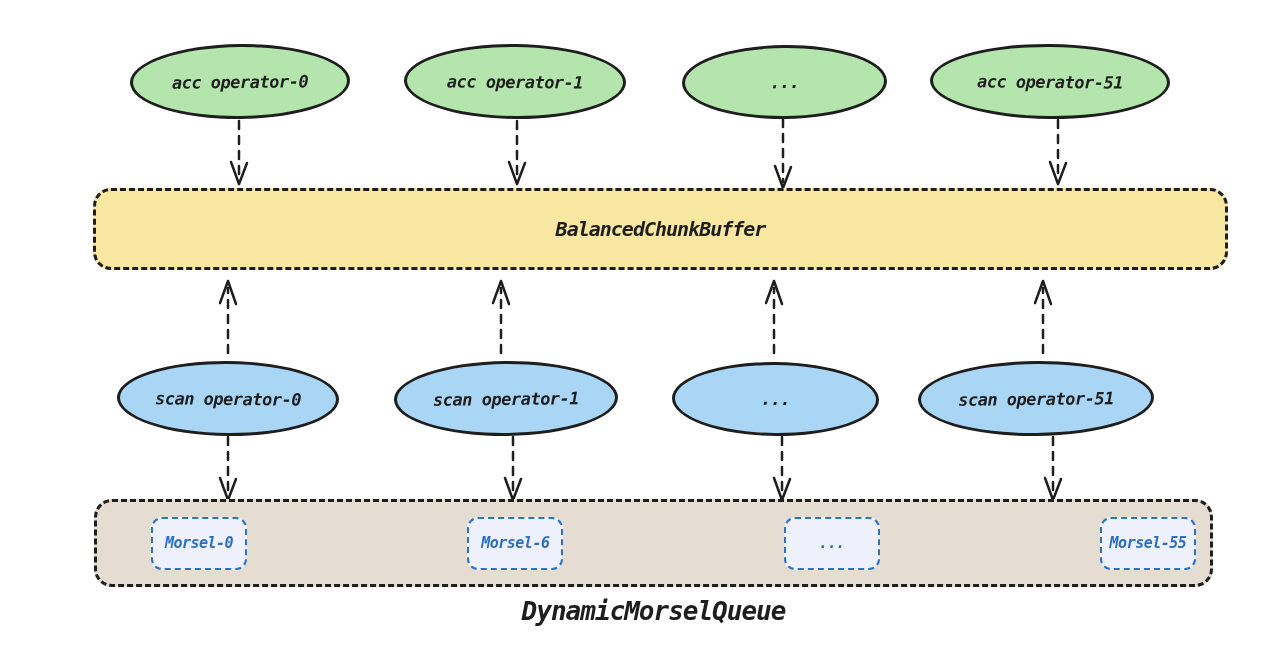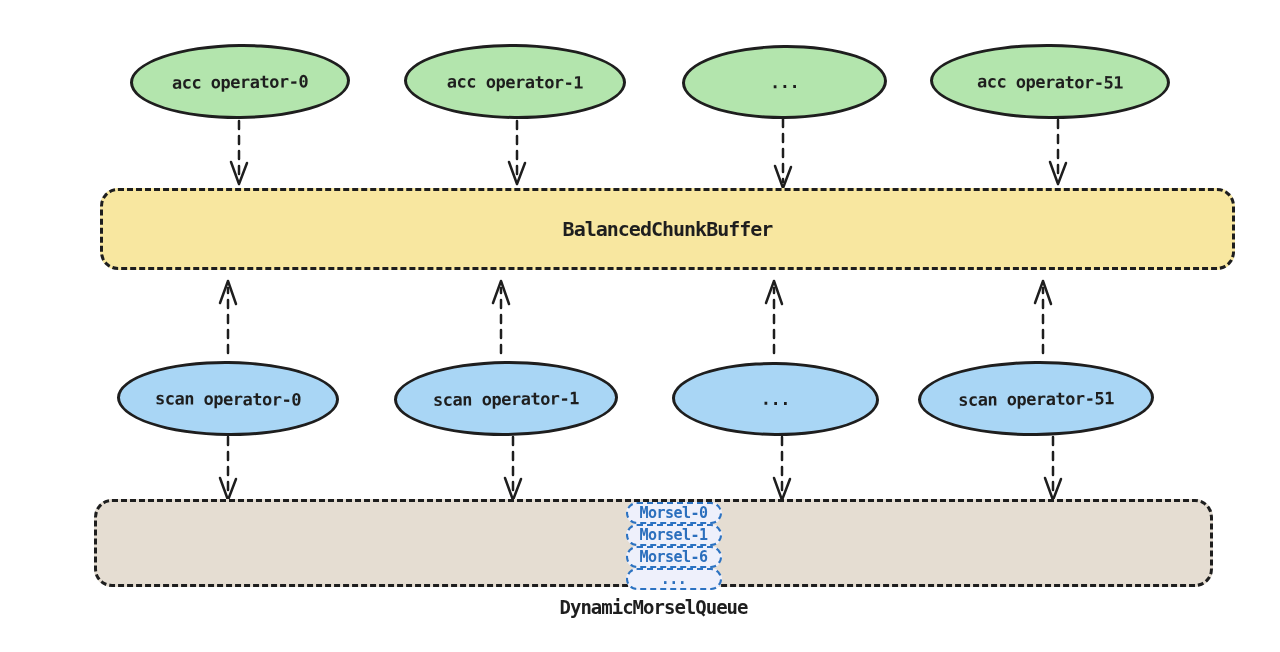--- a/index.html
+++ b/index.html
@@ -1,19 +1,19 @@
 <!DOCTYPE html>
 <html><head>
 <meta charset="utf-8">
 <style>
   * { margin: 0; padding: 0; box-sizing: border-box; }
   html, body { width: 1280px; height: 652px; background: #ffffff; overflow: hidden; }
   body { font-family: "DejaVu Sans Mono", "Liberation Mono", monospace; color: #1e1e1e; }
 
-  .canvas { position: relative; width: 1056px; height: 652px; background: #ffffff; }
+  .canvas { position: relative; width: 1056px; height: 652px; background: #ffffff; font-style: italic; }
 
   .arrows-layer { position: absolute; left: 0; top: 0; width: 1280px; height: 652px; z-index: 1; }
 
   .node {
     position: absolute;
     display: flex; align-items: center; justify-content: center;
     border: 3px solid #1e1e1e;
     border-radius: 50%;
     font-size: 17px; font-weight: 600; letter-spacing: -0.5px;
     z-index: 2;
@@ -23,44 +23,43 @@
   .node.tilt-a { transform: rotate(-0.6deg); }
   .node.tilt-b { transform: rotate(0.5deg); }
 
   .big-box {
     position: absolute;
     display: flex; align-items: center; justify-content: center;
     border: 3.5px dashed #1e1e1e;
     border-radius: 18px;
     z-index: 2;
   }
-  .buffer-box { left: 100px; top: 188px; width: 1135px; height: 82px; background: #f8e7a0; }
+  .buffer-box { left: 93px; top: 188px; width: 1135px; height: 82px; background: #f8e7a0; }
   .buffer-box .big-label { font-size: 20px; font-weight: 600; letter-spacing: -1px; }
 
   .queue-box {
     left: 94px; top: 499px; width: 1119px; height: 88px; background: #e5ddd2;
     justify-content: space-between;
     padding: 0 14px 0 54px;
-    flex-direction: column;
   }
 
   .morsel {
     display: flex; align-items: center; justify-content: center;
     width: 96px; height: 53px;
     background: #eef0fb;
     border: 2.5px dashed #2b72c2;
     border-radius: 11px;
     color: #2b6fbd;
     font-size: 15px; font-weight: 600; letter-spacing: -0.5px;
   }
 
   .queue-label {
     position: absolute; left: 94px; top: 596px; width: 1119px;
     text-align: center;
-    font-size: 19px; font-weight: 600; letter-spacing: -1px;
+    font-size: 26px; font-weight: 600; letter-spacing: -1px;
     z-index: 2;
   }
 </style>
 </head>
 <body>
 
 <div class="canvas">
 
   <svg class="arrows-layer" width="1280" height="652" viewBox="0 0 1280 652" stroke="#1e1e1e" stroke-width="2.5" fill="none" stroke-linecap="round" stroke-linejoin="round">
 
@@ -144,25 +143,25 @@
   </div>
   <div class="node scan tilt-a" style="left:918px; top:361px; width:236px; height:75px;">
     <span>scan operator-51</span>
   </div>
 
   <div class="big-box queue-box">
     <div class="morsel">
       <span>Morsel-0</span>
     </div>
     <div class="morsel">
-      <span>Morsel-1</span>
-    </div>
-    <div class="morsel">
       <span>Morsel-6</span>
     </div>
     <div class="morsel">
       <span>...</span>
+    </div>
+    <div class="morsel">
+      <span>Morsel-55</span>
     </div>
   </div>
 
   <div class="queue-label">DynamicMorselQueue</div>
 
 </div>
 
 </body></html>

